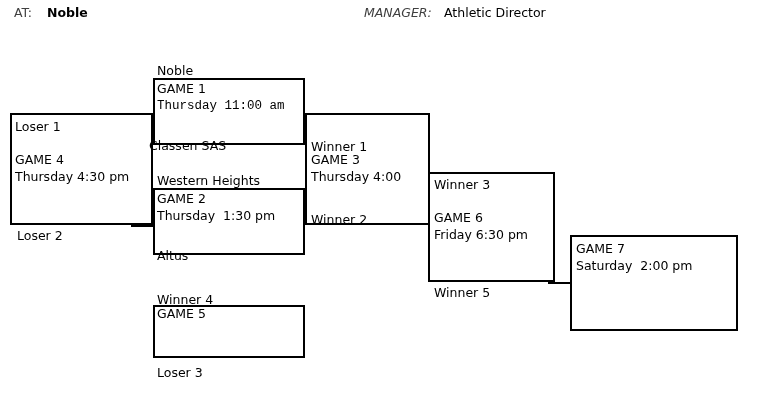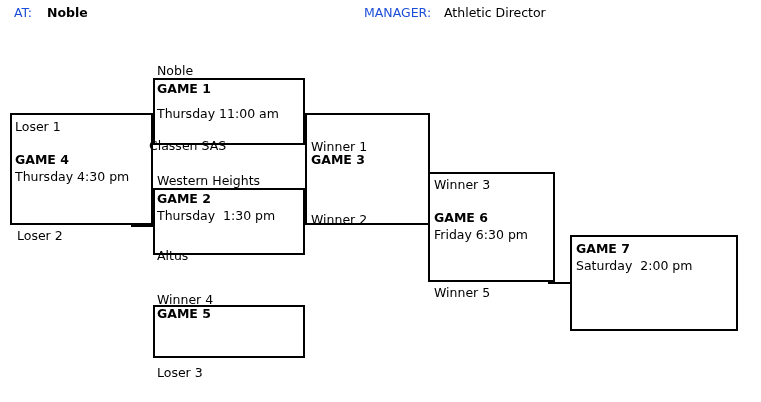--- a/index.html
+++ b/index.html
@@ -17,21 +17,21 @@
   }
   #bracket {
     position: absolute;
     left: 0; top: 0;
     width: 761px;
     height: 402px;
   }
   .hdr-label {
     position: absolute;
     font-size: 12.5px;
-    color: #1d4ed8;
+    color: #404040;
     white-space: pre;
   }
   .hdr-value {
     position: absolute;
     font-size: 12.5px;
     white-space: pre;
   }
   .bold { font-weight: bold; }
 
   
@@ -56,57 +56,58 @@
     white-space: pre;
     color: #000;
   }
   .slot {
     position: absolute;
     font-size: 12.5px;
     white-space: pre;
     color: #000;
   }
   .gname {
-    font-weight: bold;
+    font-weight: normal;
   }
 </style>
 </head>
 <body>
 
 <div class="hdr-label" style="left:14px; top:5px;">AT:</div>
 <div class="hdr-value bold" style="left:47px; top:5px;">Noble</div>
-<div class="hdr-label" style="left:364px; top:5px;">MANAGER:</div>
+<div class="hdr-label" style="left:364px; top:5px;font-style:italic;">MANAGER:</div>
 <div class="hdr-value" style="left:444px; top:5px;">Athletic Director</div>
 
 <div id="bracket">
 
   <div class="slot" style="left:157px; top:63px;">Noble</div>
   <div class="bx" style="left:153px; top:78px; width:152px; height:67px;"></div>
   <div class="txt gname" style="left:157px; top:81px;">GAME 1</div>
-  <div class="txt" style="left:157px; top:106px;">Thursday 11:00 am</div>
+  <div class="txt" style="left:157px; top:98px;font-family:Liberation Mono, monospace;">Thursday 11:00 am</div>
   <div class="slot" style="left:149px; top:138px;">Classen SAS</div>
 
   <div class="slot" style="left:157px; top:173px;">Western Heights</div>
   <div class="bx" style="left:153px; top:188px; width:152px; height:67px;"></div>
   <div class="txt gname" style="left:157px; top:191px;">GAME 2</div>
   <div class="txt" style="left:157px; top:208px;">Thursday  1:30 pm</div>
   <div class="slot" style="left:157px; top:248px;">Altus</div>
 
   <div class="bx" style="left:10px; top:113px; width:143px; height:112px;"></div>
   <div class="slot" style="left:15px; top:119px;">Loser 1</div>
   <div class="txt gname" style="left:15px; top:152px;">GAME 4</div>
   <div class="txt" style="left:15px; top:169px;">Thursday 4:30 pm</div>
   <div class="slot" style="left:17px; top:228px;">Loser 2</div>
 
   <div class="hline" style="left:131px; top:113px; width:22px;"></div>
   <div class="hline" style="left:131px; top:225px; width:22px;"></div>
 
   <div class="bx" style="left:305px; top:113px; width:125px; height:112px;"></div>
   <div class="slot" style="left:311px; top:119px;margin-top:20px;">Winner 1</div>
   <div class="txt gname" style="left:311px; top:152px;">GAME 3</div>
+  <div class="txt" style="left:311px; top:169px;">Thursday 4:00</div>
   <div class="slot" style="left:311px; top:212px;">Winner 2</div>
 
   <div class="bx" style="left:428px; top:172px; width:127px; height:110px;"></div>
   <div class="slot" style="left:434px; top:177px;">Winner 3</div>
   <div class="txt gname" style="left:434px; top:210px;">GAME 6</div>
   <div class="txt" style="left:434px; top:227px;">Friday 6:30 pm</div>
   <div class="slot" style="left:434px; top:285px;">Winner 5</div>
 
   <div class="bx" style="left:570px; top:235px; width:168px; height:96px;"></div>
   <div class="txt gname" style="left:576px; top:241px;">GAME 7</div>

